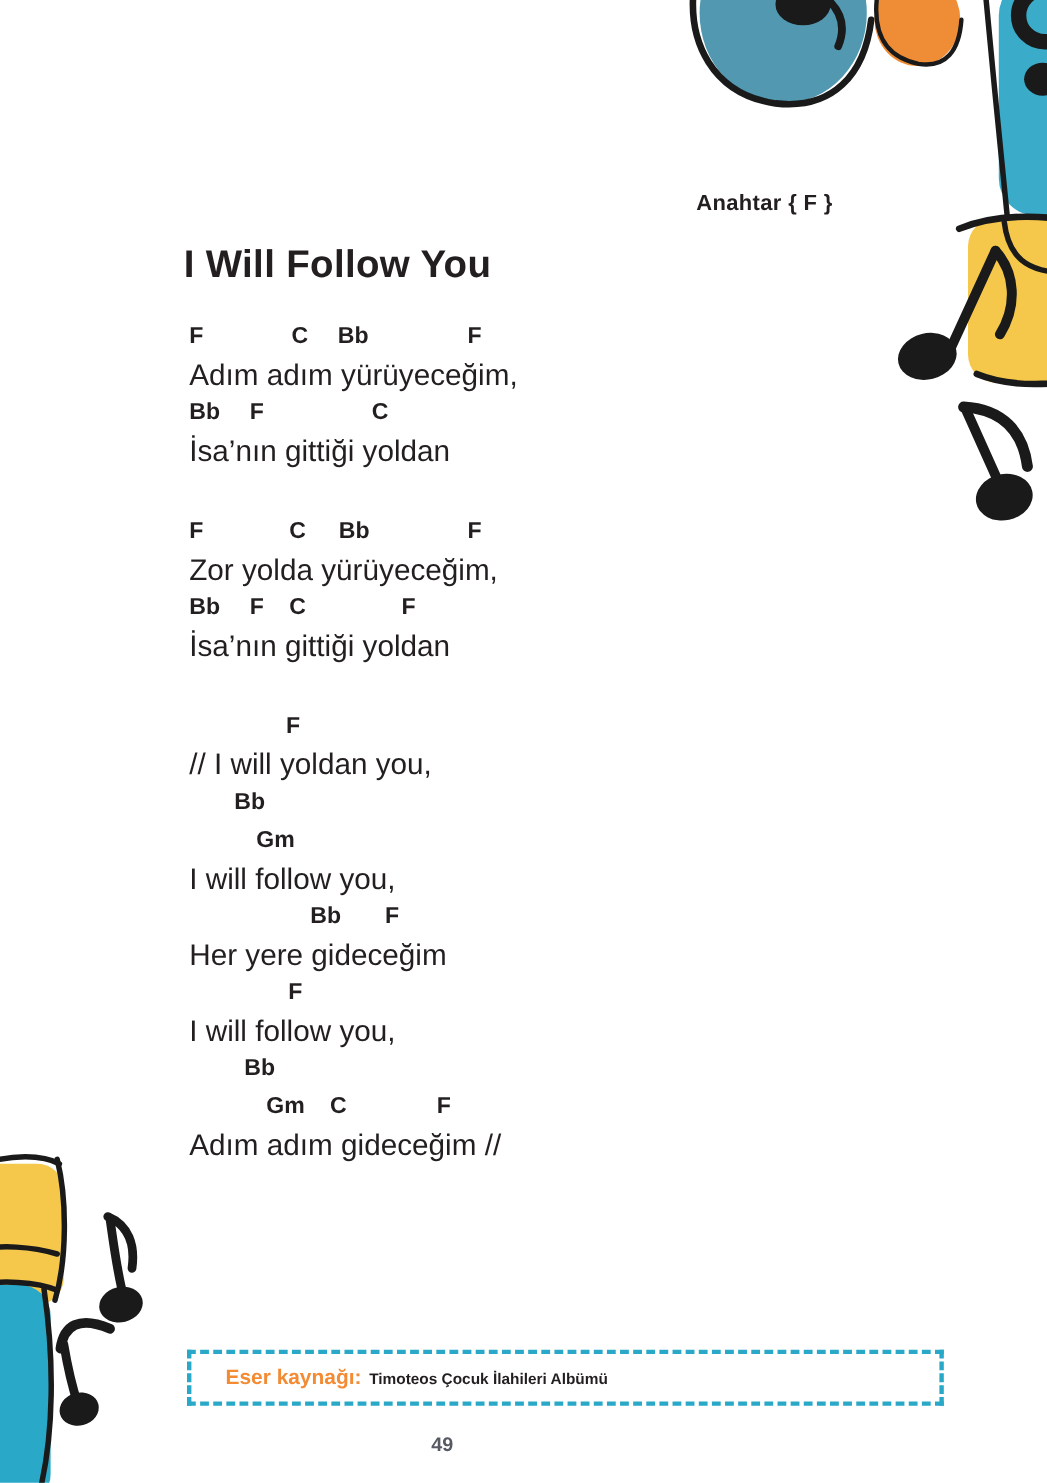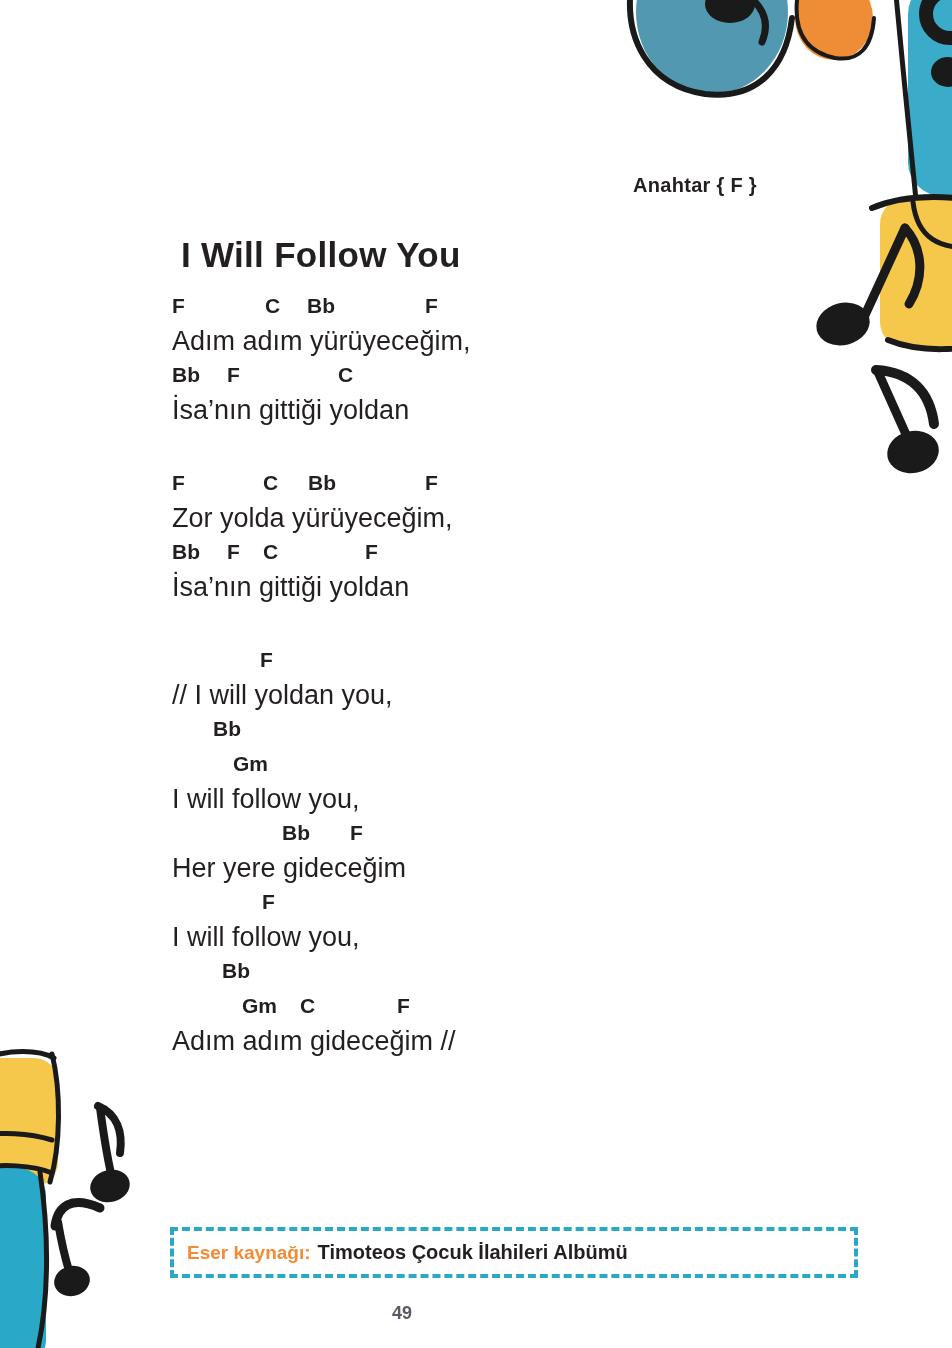--- a/index.html
+++ b/index.html
@@ -22,24 +22,24 @@
   }
   .song{position:absolute;left:172px;top:291px;width:480px;}
   .section{margin-bottom:39px;}
   .chord-row{position:relative;height:35px;font-weight:bold;font-size:21px;}
   .chord-row span{position:absolute;top:3px;white-space:pre;}
   .lyric-row{height:34px;font-size:27px;line-height:30px;white-space:pre;}
 
   .source-box{
     position:absolute;left:170px;top:1227px;width:688px;height:51px;
     border:4px dashed #29a8c8;box-sizing:border-box;background:#fff;
-    display:flex;align-items:center;padding-left:13px;
+    display:flex;align-items:center;padding-left:31px;
   }
   .source-box .label{color:#f28b33;font-weight:bold;font-size:19px;margin-right:7px;}
-  .source-box .value{color:#231f20;font-weight:bold;font-size:20px;}
+  .source-box .value{color:#231f20;font-weight:bold;font-size:14px;}
   .page-number{
     position:absolute;left:0;top:1303px;width:804px;text-align:center;
     font-size:18px;font-weight:bold;color:#565a62;
   }
 </style>
 </head>
 <body>
 
 <div class="deco deco-tr">
   <svg width="332" height="500" viewBox="0 0 332 500">
@@ -104,21 +104,21 @@
     </g>
     <g>
       <path d="M 100,168 C 72,156 58,165 55,186" fill="none" stroke="#1a1a1a" stroke-width="9" stroke-linecap="round"></path>
       <path d="M 58,182 C 62,206 66,222 71,237" fill="none" stroke="#1a1a1a" stroke-width="8" stroke-linecap="round"></path>
       <ellipse cx="72" cy="241" rx="18" ry="15" fill="#1a1a1a" transform="rotate(-14 72 241)"></ellipse>
     </g>
   </svg>
 </div>
 
 <div class="key-label">Anahtar { F }</div>
-<h1 class="song-title" style="margin:16px">I Will Follow You</h1>
+<h1 class="song-title" style="margin:2px">I Will Follow You</h1>
 
 <div class="song">
     <div class="section">
       <div class="chord-row">
         <span style="left: 0px;">F</span>
         <span style="left: 93px;">C</span>
         <span style="left: 135px;">Bb</span>
         <span style="left: 253px;">F</span>
       </div>
       <div class="lyric-row">Adım adım yürüyeceğim,</div>

